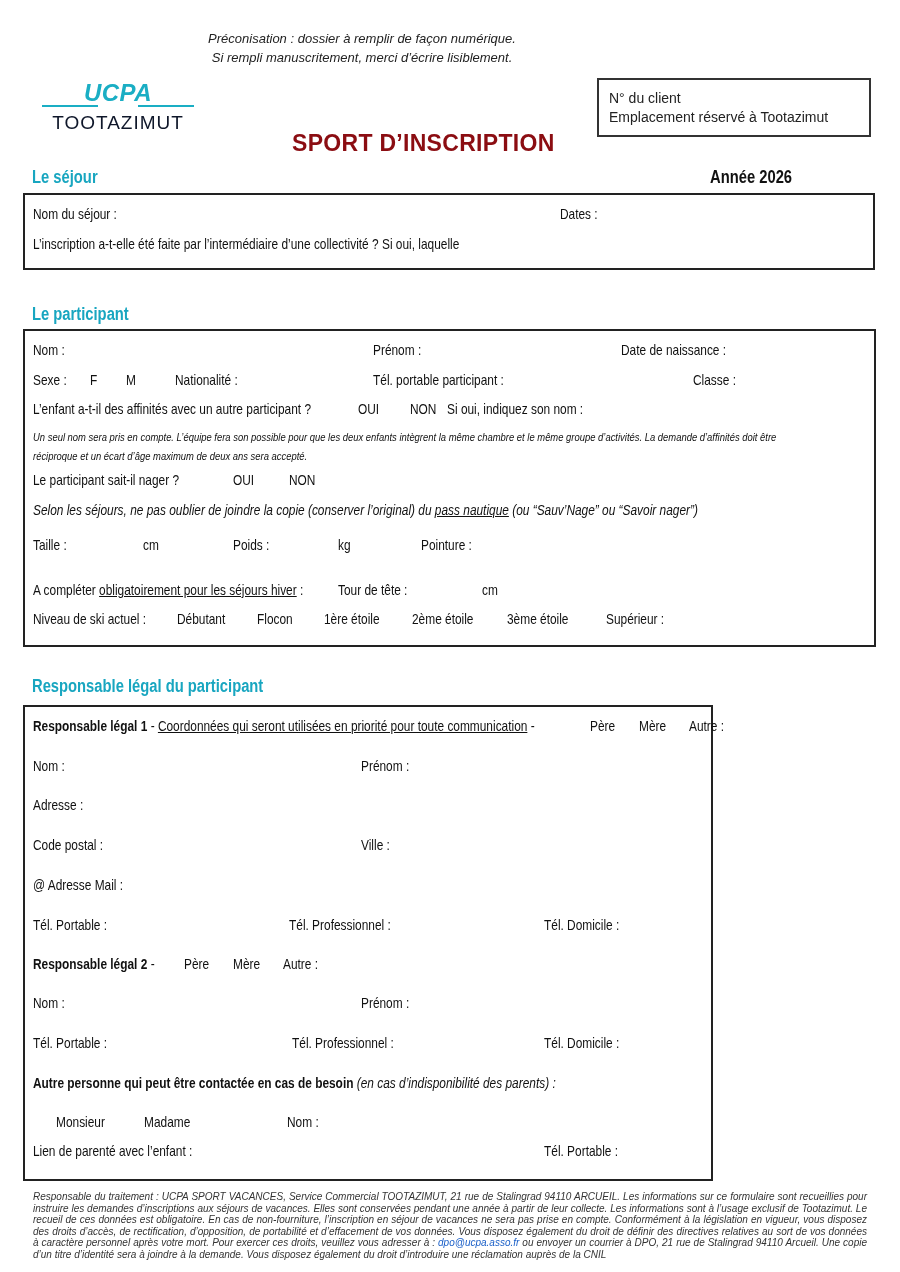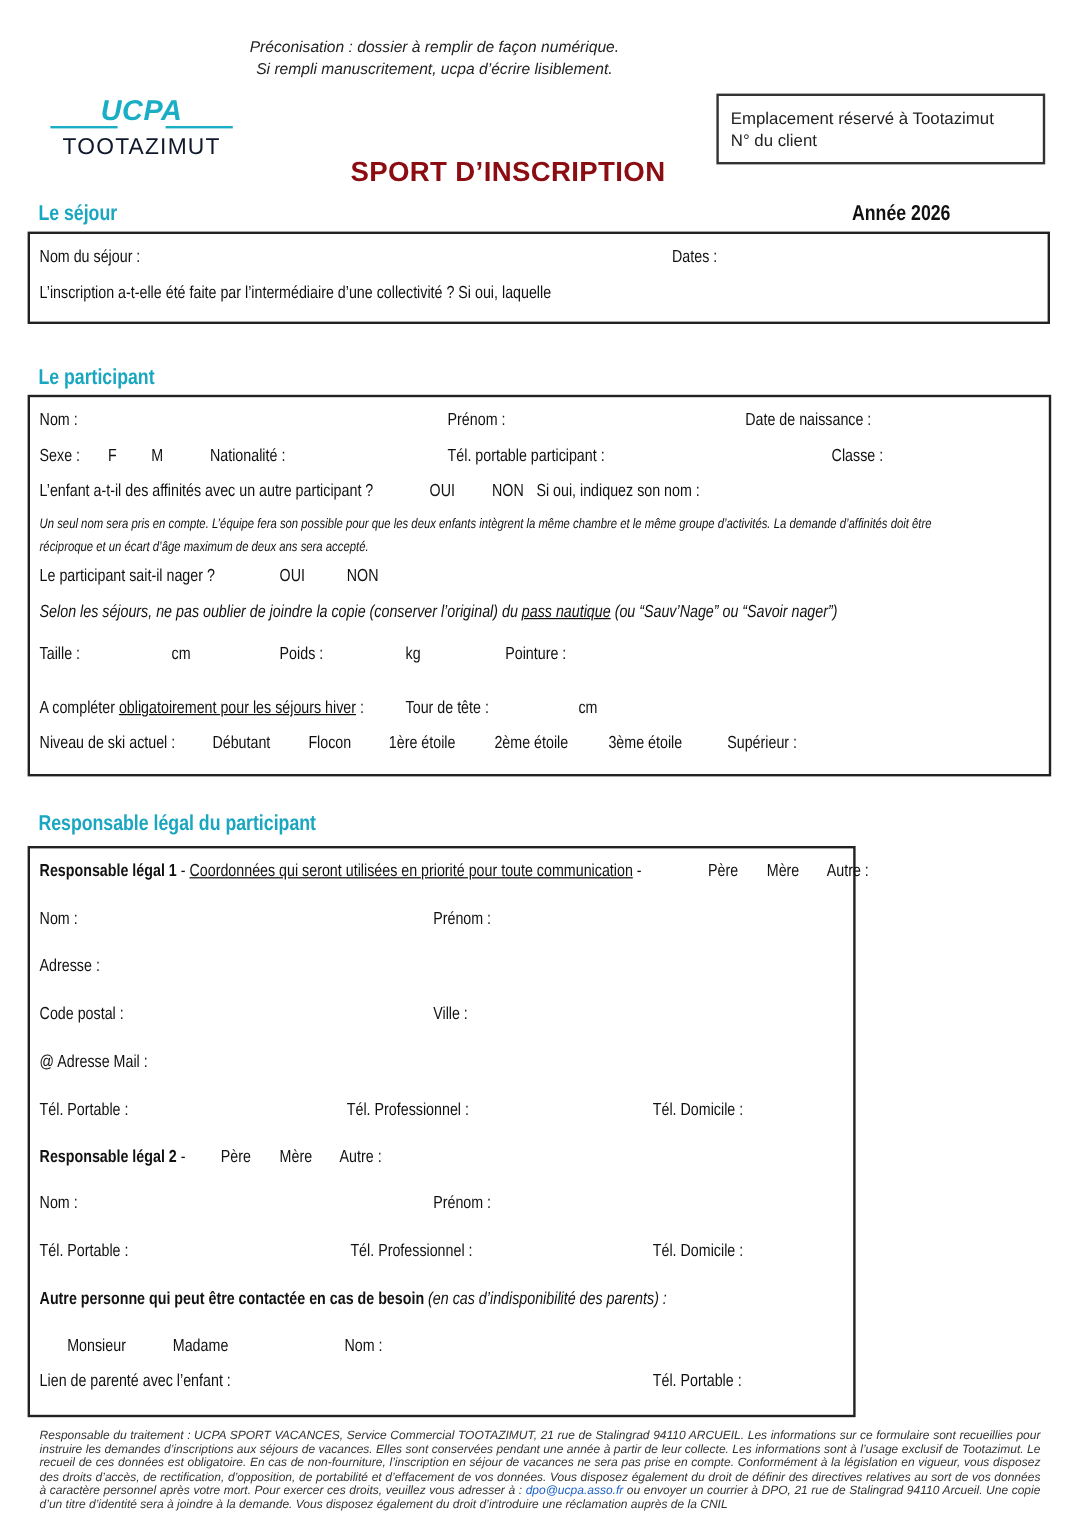--- a/index.html
+++ b/index.html
@@ -20,32 +20,32 @@
   .i { font-style:italic; }
   .u { text-decoration:underline; }
   .small-i { font-size:11.5px; font-style:italic; }
   .footer { left:33px; top:1191px; width:834px; font-size:10px; font-style:italic; line-height:11.6px; color:#333; text-align:justify; }
   .footer a { color:#1a5fc8; text-decoration:none; }
 </style>
 </head>
 <body>
 
 <div class="abs note-top" style="top:31px;">Préconisation : dossier à remplir de façon numérique.</div>
-<div class="abs note-top" style="top:50px;">Si rempli manuscritement, ucpa d’écrire lisiblement.</div>
+<div class="abs note-top" style="top:50px;">Si rempli manuscritement, merci d’écrire lisiblement.</div>
 
 <div>
   <div class="abs logo-ucpa" style="text-transform:lowercase;font-variant:small-caps;">UCPa</div>
   <div class="abs logo-line" style="left:42px;top:105px;width:56px;"></div>
   <div class="abs logo-line" style="left:138px;top:105px;width:56px;"></div>
   <div class="abs logo-toot">TOOTAZIMUT</div>
 </div>
 
 <div class="abs reserved">
+  <div>N° du client</div>
   <div>Emplacement réservé à Tootazimut</div>
-  <div>N° du client</div>
 </div>
 
 <div class="abs title">SPORT D’INSCRIPTION</div>
 
 <div class="abs sec-h" style="left:32px;top:167px;">Le séjour</div>
 <div class="abs annee">Année 2026</div>
 
 <div class="abs box" style="left:23px;top:193px;width:852px;height:77px;">
   <span class="f" style="left:8px;top:11px;">Nom du séjour :</span>
   <span class="f" style="left:535px;top:11px;">Dates :</span>

